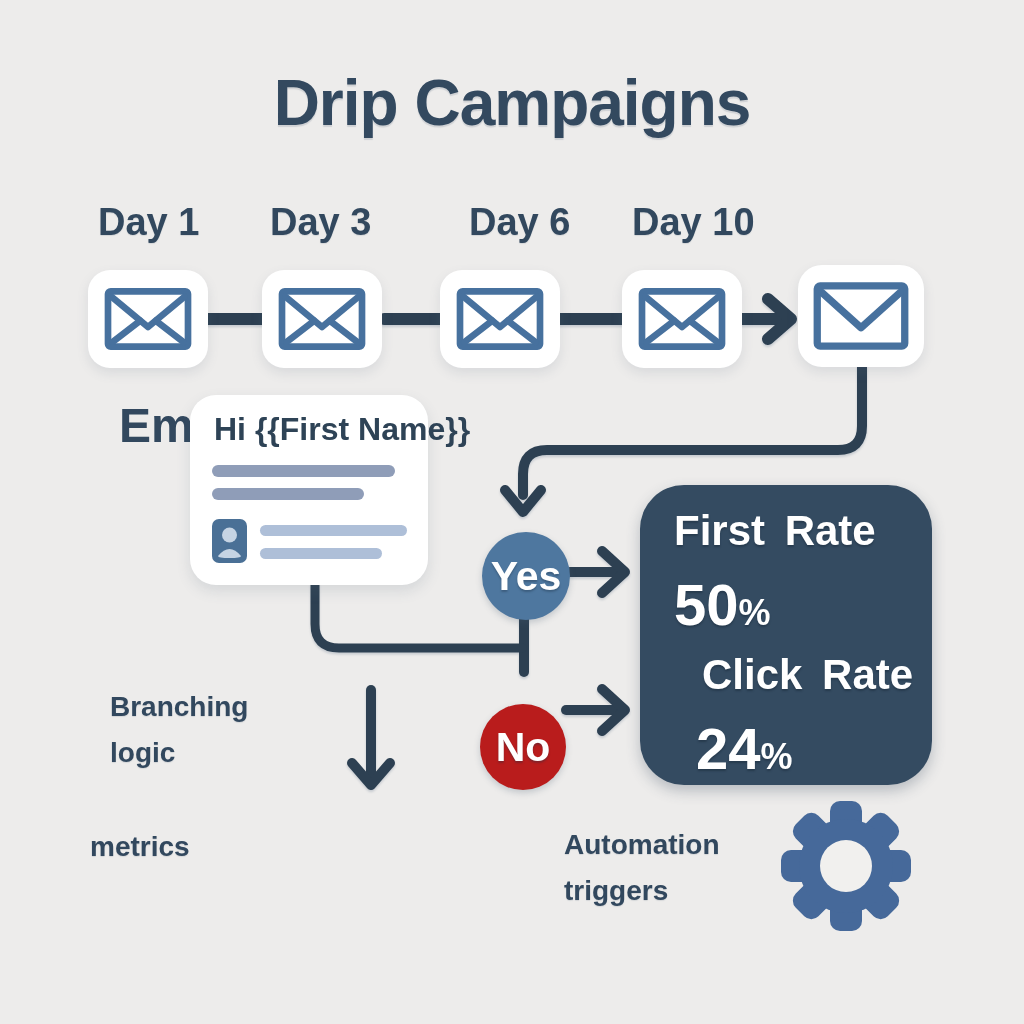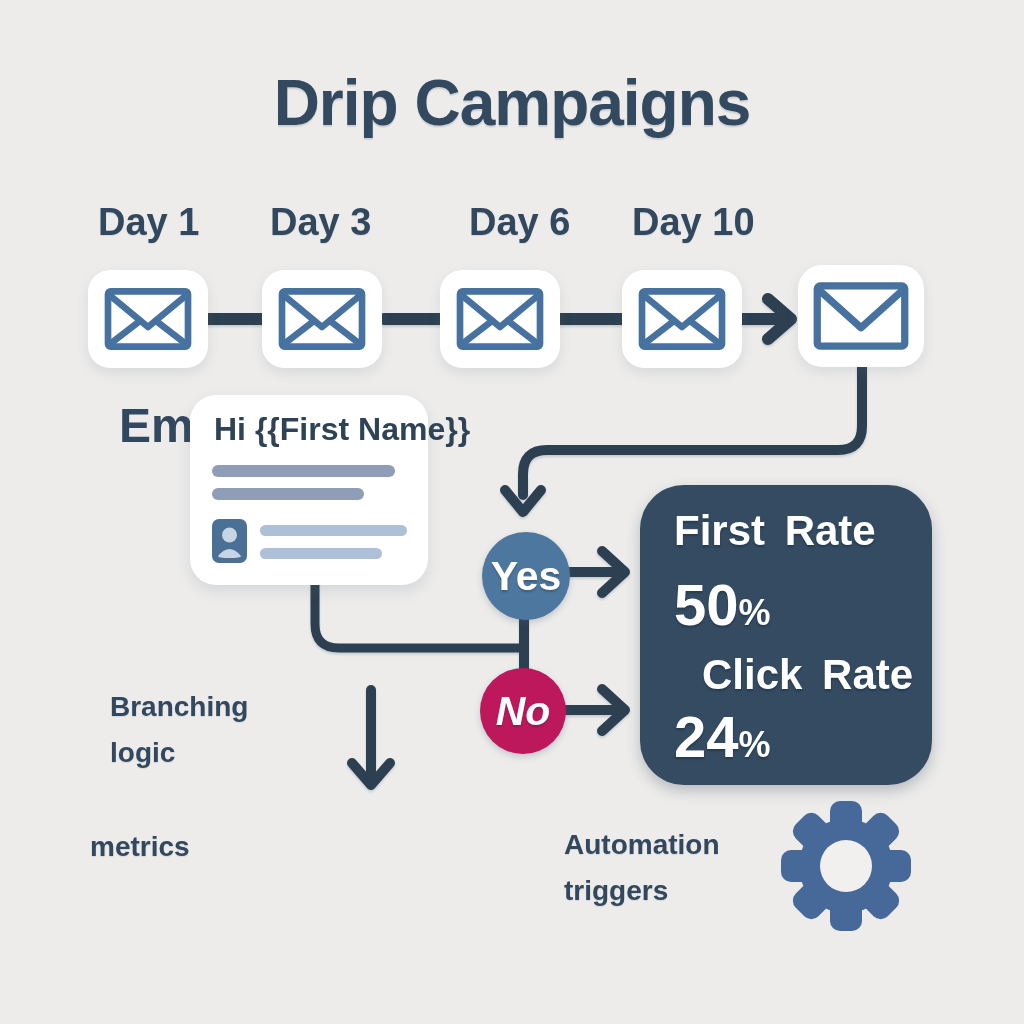--- a/index.html
+++ b/index.html
@@ -34,21 +34,21 @@
   .bar.dark{background:#8f9db8;}
   .bar.light{background:#aebfd8;}
   .avatar-box{left:22px;top:124px;width:35px;height:44px;border-radius:7px;background:#4a7096;
     display:flex;align-items:center;justify-content:center;}
   .node{
     border-radius:50%;display:flex;align-items:center;justify-content:center;
     color:#ffffff;font-size:41px;text-shadow:0 2px 2px rgba(30,50,70,0.35);
     box-shadow:0 3px 6px rgba(70,90,110,0.25);
   }
   .node.yes{left:482px;top:532px;width:88px;height:88px;background:#4e779f;}
-  .node.no{left:480px;top:668px;width:86px;height:86px;background:#be185d;font-style:italic;}
+  .node.no{left:480px;top:704px;width:86px;height:86px;background:#b91c1c;}
   .metrics-panel{
     left:640px;top:485px;width:292px;height:300px;background:#344b61;border-radius:44px;
     box-shadow:0 6px 14px rgba(60,75,95,0.30);color:#ffffff;
   }
   .m-label{font-size:42px;left:34px;word-spacing:8px;text-shadow:0 2px 2px rgba(20,35,50,0.4);white-space:nowrap;}
   .m-value{font-size:58px;left:34px;text-shadow:0 2px 2px rgba(20,35,50,0.4);}
   .m-value .pct{font-size:36px;}
   .caption{font-size:28px;line-height:46px;text-shadow:0 1px 1px rgba(70,90,110,0.15);}
 </style>
 </head>
@@ -158,21 +158,21 @@
     <span>Yes</span>
   </div>
   <div class="abs node no">
     <span>No</span>
   </div>
 
   <div class="abs metrics-panel">
     <div class="abs m-label" style="top:22px;">First Rate</div>
     <div class="abs m-value" style="top:78px;margin-top:8px;"><span>50</span><span class="pct">%</span></div>
     <div class="abs m-label" style="top:166px;margin-left:28px;">Click Rate</div>
-    <div class="abs m-value" style="top:218px;"><span>24</span><span class="pct">%</span></div>
+    <div class="abs m-value" style="top:230px;margin-left:22px;"><span>24</span><span class="pct">%</span></div>
   </div>
 
   <div class="abs caption" style="left:110px;top:684px;">
     <div>Branching</div>
     <div>logic</div>
   </div>
   <div class="abs caption" style="left:90px;top:824px;">
     <div>metrics</div>
   </div>
   <div class="abs caption" style="left:564px;top:822px;">

